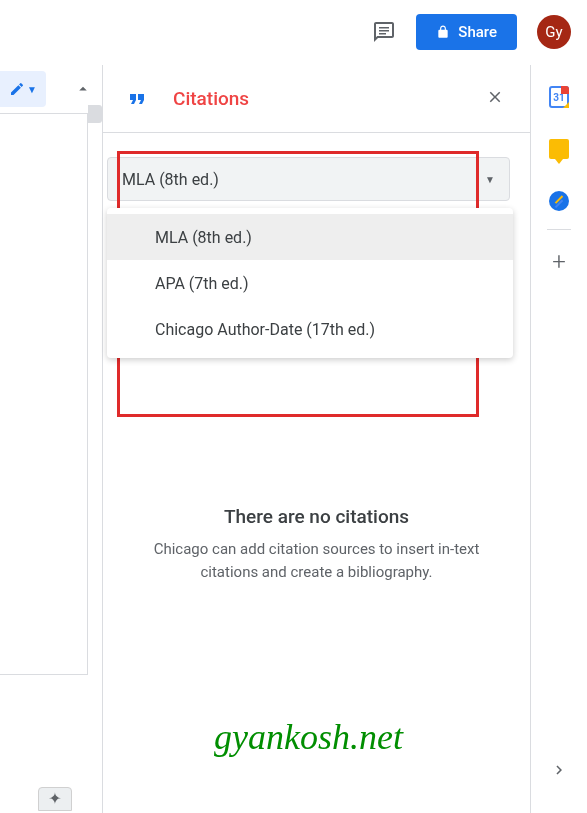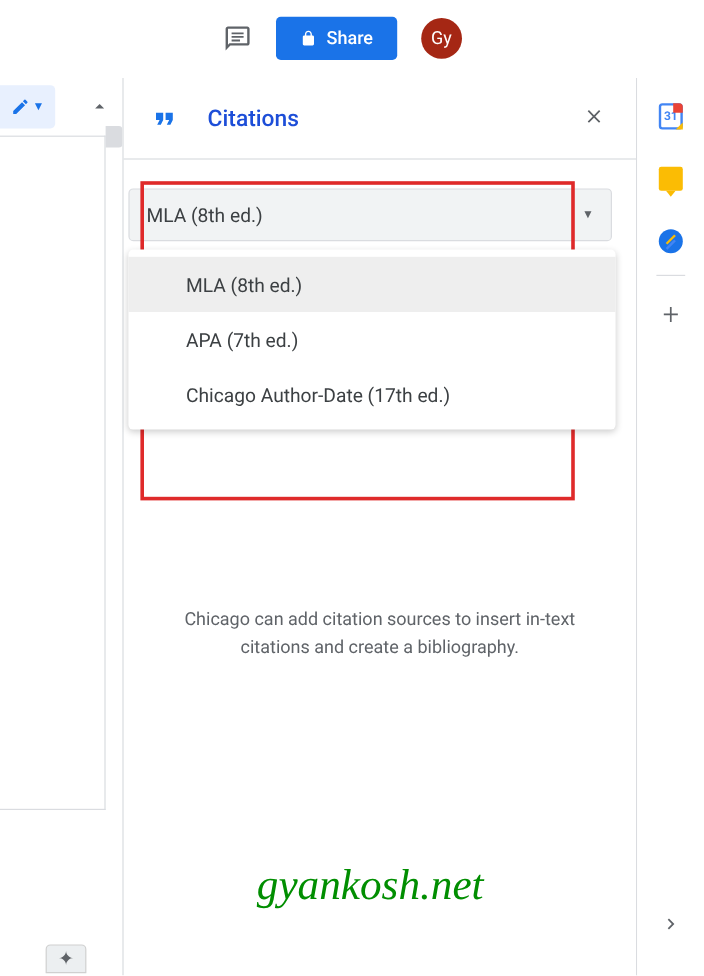--- a/index.html
+++ b/index.html
@@ -1,19 +1,19 @@
 <!DOCTYPE html>
 <html><head>
   <meta charset="utf-8">
   <style>
     * { margin: 0; padding: 0; box-sizing: border-box; font-family: 'Google Sans', Roboto, Arial, sans-serif; }
     body { width: 587px; height: 813px; background: #fff; position: relative; overflow: hidden; }
 
     
-    .topbar { height: 65px; display: flex; align-items: center; justify-content: center; padding-right: 16px; gap: 20px; border-bottom: 1px solid #fff; }
+    .topbar { height: 65px; display: flex; align-items: center; justify-content: flex-end; padding-right: 16px; gap: 20px; border-bottom: 1px solid #fff; }
     .comment-icon { width: 24px; height: 24px; color: #5f6368; display: flex; align-items: center; justify-content: center; }
     .share-btn { background: #1a73e8; color: #fff; border: none; border-radius: 4px; height: 36px; padding: 0 20px; display: flex; align-items: center; gap: 8px; font-size: 15px; font-weight: 500; cursor: pointer; }
     .share-btn svg { fill: #fff; }
     .avatar { width: 34px; height: 34px; border-radius: 50%; background: #a52714; color: #fff; display: flex; align-items: center; justify-content: center; font-size: 15px; font-weight: 400; }
 
     
     .toolbar-row { height: 48px; display: flex; align-items: center; }
     .edit-pill { width: 46px; height: 36px; background: #e8f0fe; border-radius: 0 4px 4px 0; display: flex; align-items: center; justify-content: center; gap: 2px; margin-left: 0; }
     .edit-pill svg:first-child { fill: #1a73e8; }
     .edit-pill .caret { color: #1a73e8; font-size: 10px; }
@@ -25,21 +25,21 @@
     .doc-paper { position: absolute; left: 0; top: 48px; width: 88px; height: 562px; background: #fff; border: 1px solid #dadce0; border-left: none; }
     .tab-handle { position: absolute; left: 88px; top: 40px; width: 14px; height: 18px; background: #dadce0; border-radius: 0 3px 3px 0; }
     .explore-box { position: absolute; bottom: 2px; left: 38px; width: 34px; height: 24px; background: #eceff1; border: 1px solid #d0d0d0; border-radius: 4px 4px 0 0; display: flex; align-items: flex-end; justify-content: center; padding-bottom: 2px;}
     .explore-box .star { color: #5f6368; font-size: 16px; }
 
     
     .panel { flex: 1; border-left: 1px solid #dadce0; border-right: 1px solid #dadce0; background: #fff; position: relative; display: flex; flex-direction: column;}
     .panel-header { height: 68px; display: flex; align-items: center; padding: 0 20px; border-bottom: 1px solid #dadce0; }
     .quote-icon { width: 28px; height: 28px; display: flex; align-items: center; justify-content: center; }
     .quote-icon svg { fill: #1a73e8; }
-    .panel-title { font-size: 19px; font-weight: 500; color: #1d4ed8; margin-left: 22px; }
+    .panel-title { font-size: 19px; font-weight: 500; color: #ef4444; margin-left: 22px; }
     .close-x { margin-left: auto; color: #5f6368; font-size: 20px; cursor: pointer; padding: 6px; }
 
     
     .red-box { position: absolute; top: 86px; left: 14px; width: 362px; height: 266px; border: 3px solid #df2a2a; pointer-events: none; z-index: 5;}
 
     
     .dropdown-wrap { margin: 24px 20px 0 4px; position: relative; }
     .dropdown-sel { height: 44px; background: #f1f3f4; border: 1px solid #dadce0; border-radius: 4px; display: flex; align-items: center; padding: 0 14px; cursor: pointer; color: #3c4043; font-size: 16px;}
     .dropdown-sel .caret2 { margin-left: auto; color: #5f6368; font-size: 10px; }
     .dropdown-menu { position: absolute; top: 51px; left: 0; right: -3px; background: #fff; border-radius: 4px; box-shadow: 0 2px 6px rgba(0,0,0,0.2); z-index: 10; padding: 6px 0; }
@@ -134,20 +134,21 @@
         <span class="caret2">▼</span>
       </div>
       <div class="dropdown-menu">
         <div class="dropdown-item selected">MLA (8th ed.)</div>
         <div class="dropdown-item">APA (7th ed.)</div>
         <div class="dropdown-item">Chicago Author-Date (17th ed.)</div>
       </div>
     </div>
 
     <div class="empty-state">
+      <div class="empty-title">There are no citations</div>
       <div class="empty-desc">Chicago can add citation sources to insert in-text citations and create a bibliography.</div>
     </div>
 
     <div class="watermark">gyankosh.net</div>
   </div>
 
   <div class="right-rail">
     <div class="rail-icon">
       <div class="rail-cal">
           <span>31</span>

